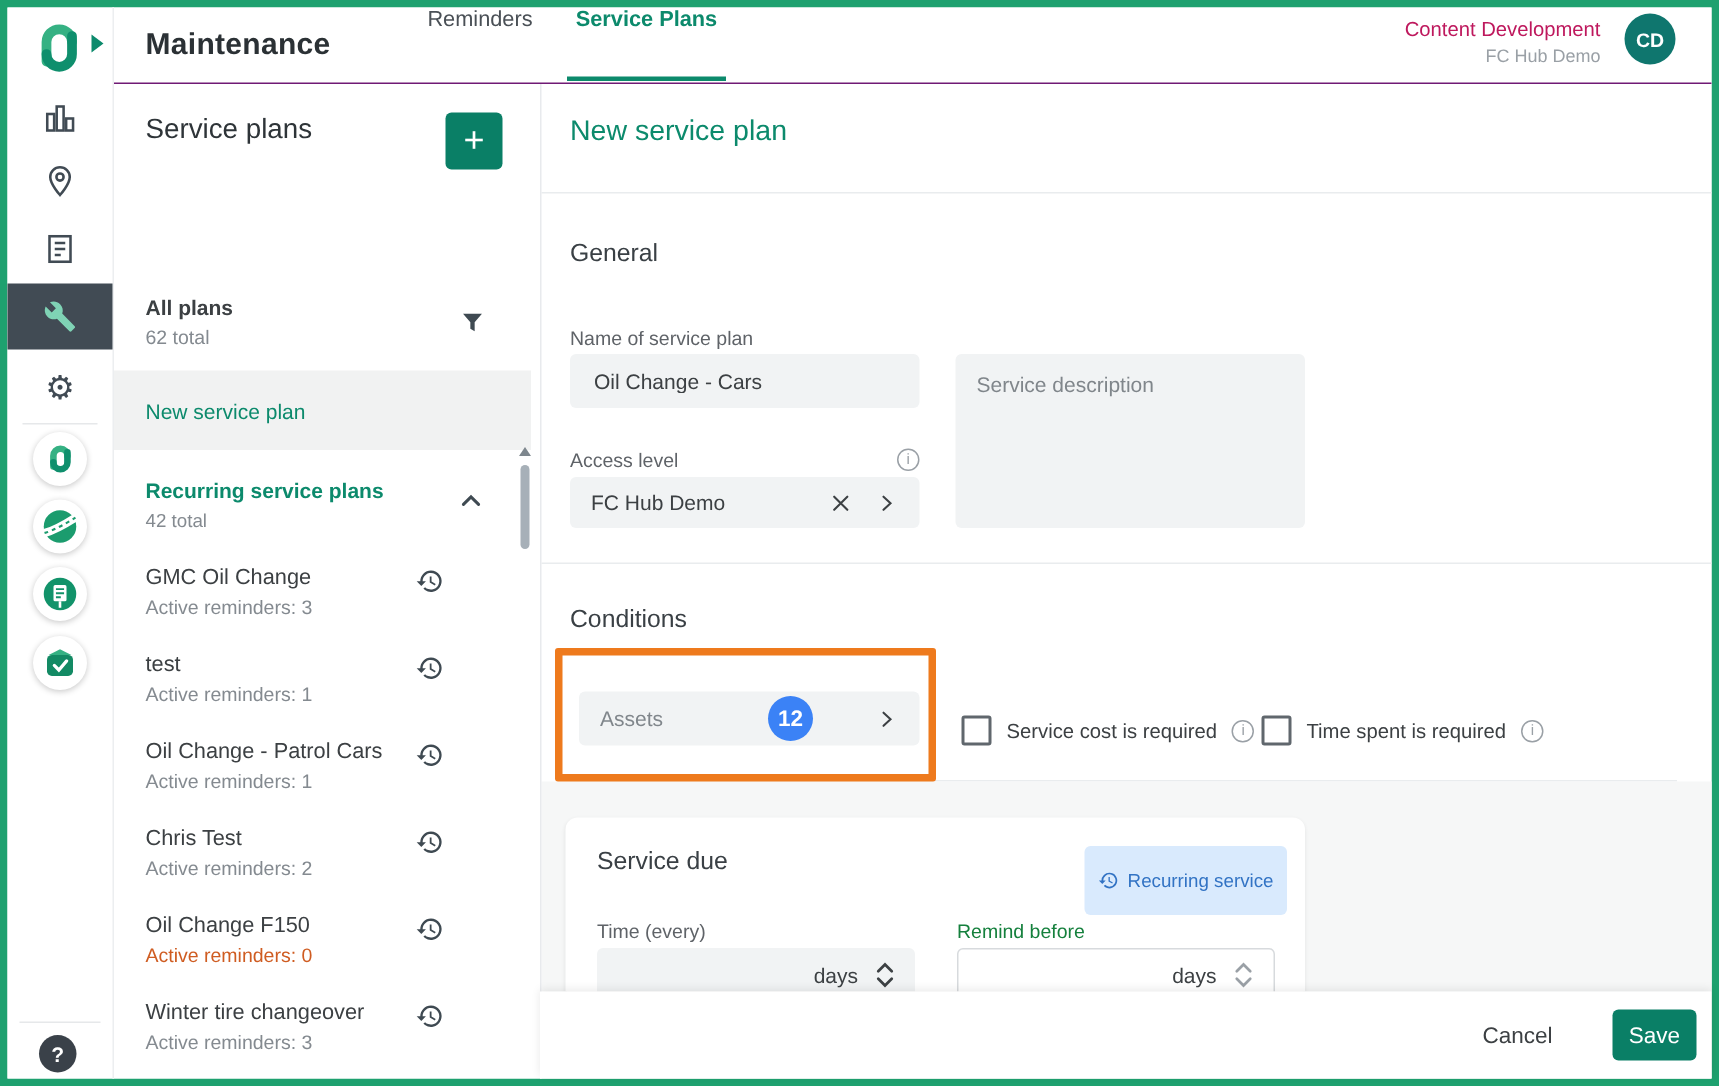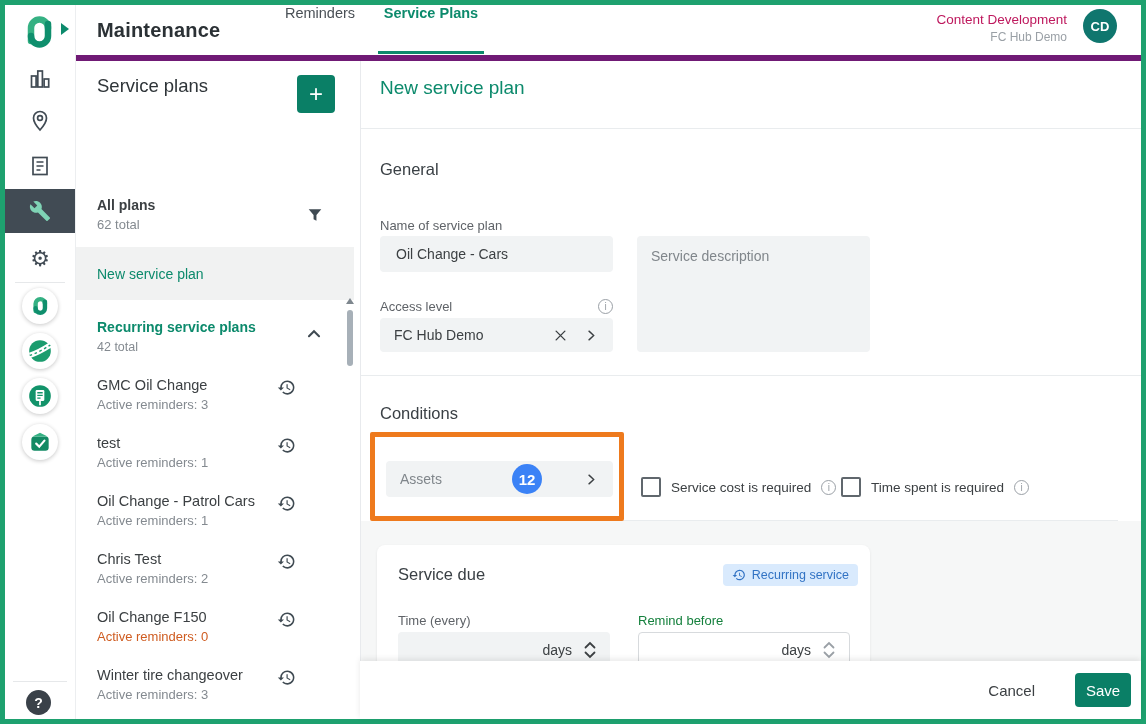--- a/index.html
+++ b/index.html
@@ -9,21 +9,21 @@
   .abs{position:absolute;}
   
   .nav{position:absolute;left:0;top:0;width:70px;height:714px;background:#fff;border-right:1px solid #eceef0;z-index:5;}
   .nav-icon{position:absolute;left:0;width:70px;height:44px;display:flex;align-items:center;justify-content:center;cursor:pointer;}
   .nav-icon svg{display:block;}
   .nav-sel{position:absolute;left:0;width:70px;height:44px;background:#414b54;display:flex;align-items:center;justify-content:center;}
   .app-circle{position:absolute;left:17px;width:36px;height:36px;border-radius:50%;background:#fff;
               box-shadow:0 1px 4px rgba(0,0,0,.22);display:flex;align-items:center;justify-content:center;}
   .gear-glyph{font-size:22px;color:#414b54;line-height:1;}
   
-  .header{position:absolute;left:70px;top:0;width:1066px;height:50px;background:#fff;border-bottom:6px solid #701a75;z-index:4;}
+  .header{position:absolute;left:70px;top:0;width:1066px;height:50px;background:#fff;border-bottom:1px solid #701a75;z-index:4;}
   .app-title{position:absolute;left:22px;top:0;height:50px;display:flex;align-items:center;
              font-size:20px;font-weight:bold;color:#2b3135;letter-spacing:.2px;}
   .tab{position:absolute;top:0;height:49px;display:flex;justify-content:center;
        font-size:14.5px;color:#4a5056;cursor:pointer;}
   .tab.active{color:#0c8a6c;border-bottom:3px solid #0c8a6c;font-weight:bold;height:46px;}
   .acct{position:absolute;right:74px;top:7px;text-align:right;}
   .acct .l1{font-size:13.5px;color:#be185d;}
   .acct .l2{font-size:12px;color:#9aa0a6;margin-top:3px;}
   .avatar{position:absolute;right:24px;top:4px;width:34px;height:34px;border-radius:50%;background:#0f766e;
           color:#fff;font-size:13px;font-weight:bold;display:flex;align-items:center;justify-content:center;cursor:pointer;}
@@ -70,21 +70,21 @@
         font-size:10px;align-items:center;justify-content:center;box-sizing:border-box;cursor:pointer;flex:0 0 auto;}
   .cbx{width:16px;height:16px;border:2px solid #60676d;border-radius:2px;background:#fff;cursor:pointer;flex:0 0 auto;}
   .cb-group{position:absolute;display:flex;align-items:center;gap:10px;font-size:13.5px;color:#3c4043;}
   .ann-box{position:absolute;border:5px solid #ee7a1d;border-radius:2px;z-index:6;pointer-events:none;}
   .ann-badge{width:30px;height:30px;border-radius:50%;background:#3b82f6;color:#fff;font-size:15px;font-weight:bold;
              display:flex;align-items:center;justify-content:center;}
   .gray-strip{position:absolute;left:0;top:466px;width:781px;height:140px;background:#f6f7f7;overflow:hidden;}
   .card{position:absolute;left:17px;top:24px;width:493px;height:200px;background:#fff;border-radius:8px 8px 0 0;
         box-shadow:0 1px 3px rgba(0,0,0,.08);}
   .badge-blue{position:absolute;right:12px;top:19px;height:22px;background:#d9eafd;border-radius:4px;
-              display:flex;align-items:center;gap:6px;padding:0 9px;font-size:12.5px;color:#3273c4;}
+              display:flex;align-items:center;gap:6px;padding:12px 9px;font-size:12.5px;color:#3273c4;}
   .stepper{display:flex;flex-direction:column;gap:2px;margin-left:12px;}
   .stepper svg{display:block;cursor:pointer;}
   .unit{font-size:14px;color:#3c4043;margin-left:auto;}
   .footer{position:absolute;left:0;top:606px;width:781px;height:58px;background:#fff;z-index:7;
           box-shadow:0 -2px 6px rgba(0,0,0,.09);display:flex;align-items:center;justify-content:flex-end;gap:34px;padding-right:10px;box-sizing:border-box;}
   .cancel{font-size:15px;color:#3c4043;cursor:pointer;background:none;border:none;font-family:"Liberation Sans",sans-serif;}
   .save{width:56px;height:34px;background:#0a7f66;color:#fff;border:none;border-radius:4px;font-size:15px;cursor:pointer;
         font-family:"Liberation Sans",sans-serif;}
 </style>
 </head>

